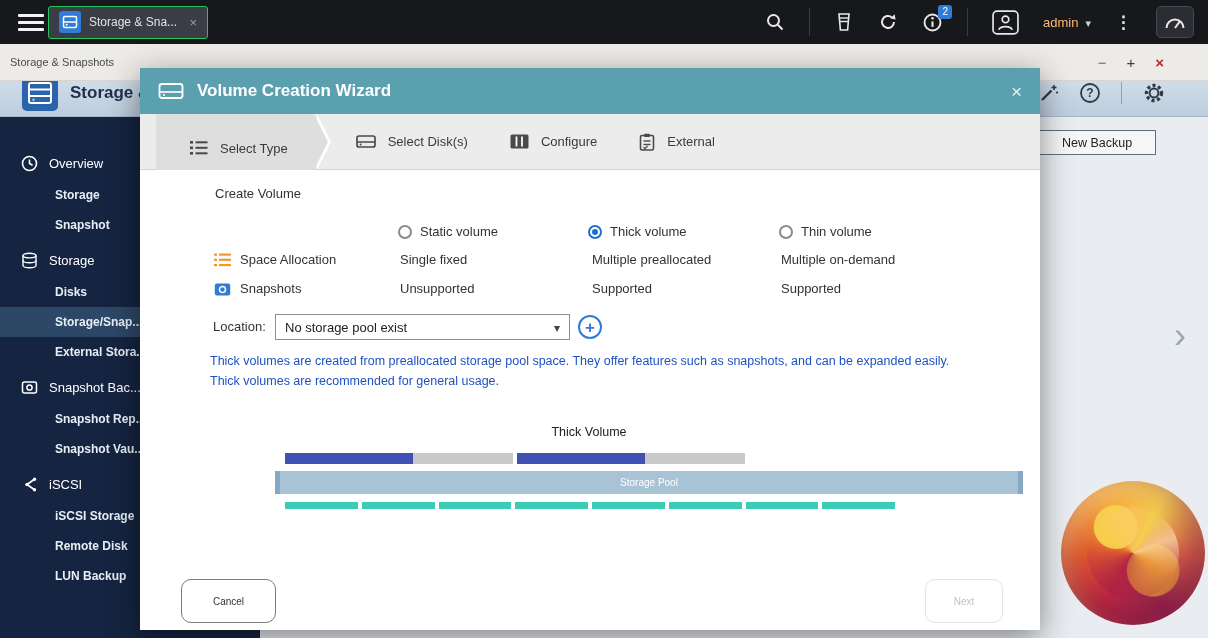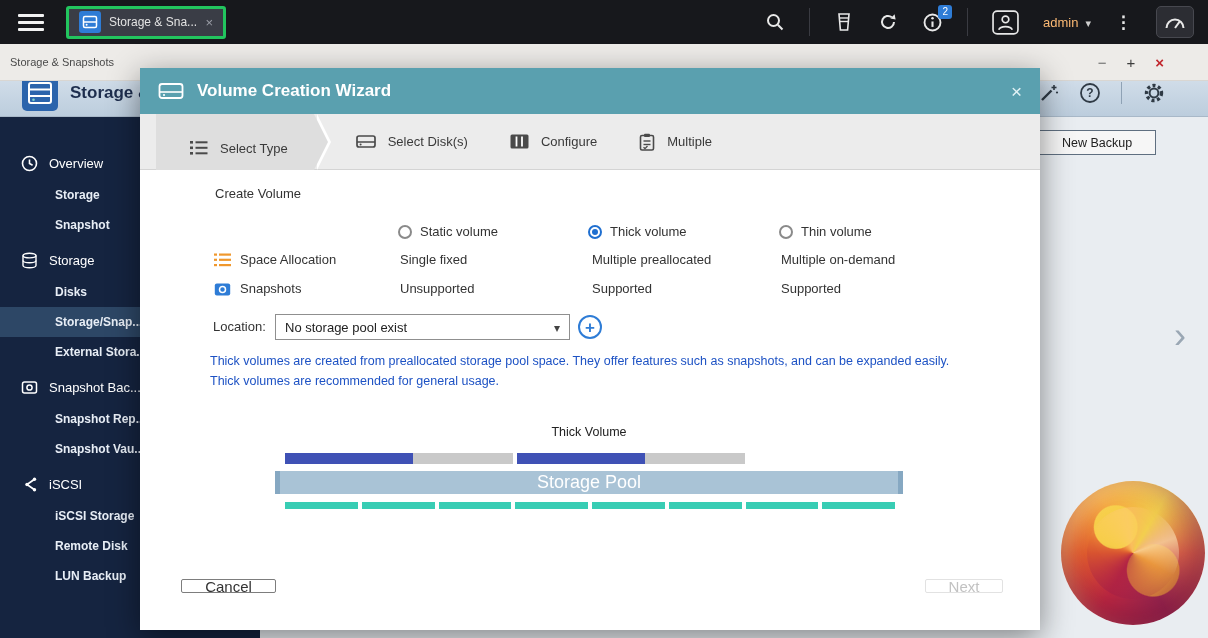--- a/index.html
+++ b/index.html
@@ -5,21 +5,21 @@
   *{margin:0;padding:0;box-sizing:border-box}
   html,body{background:#444}
   body{font-family:"Liberation Sans",sans-serif}
   [data-interactable="true"]{cursor:pointer}
   .screen{position:relative;width:1208px;height:638px;overflow:hidden;background:#e9edf1}
 
   
   .topbar{position:absolute;top:0;left:0;right:0;height:44px;background:#17181c;display:flex;align-items:center;z-index:6}
   .hamburger{margin-left:18px;width:26px}
   .hamburger span{display:block;height:3px;background:#f2f2f2;margin:4px 0;border-radius:1px}
-  .top-tab{display:flex;align-items:center;margin-left:22px;height:33px;background:#3a3d46;border:3px solid #22c55e;border-radius:3px;padding:0 10px;gap:8px;width:160px}
+  .top-tab{display:flex;align-items:center;margin-left:4px;height:33px;background:#3a3d46;border:1px solid #22c55e;border-radius:3px;padding:0 10px;gap:8px;width:160px}
   .tab-label{color:#e3e3e3;font-size:12px;white-space:nowrap;overflow:hidden;flex:1}
   .tab-close{color:#9a9da6;font-size:13px;line-height:1}
   .tab-close::before{content:"×"}
   .top-right{margin-left:auto;display:flex;align-items:center;gap:24px;margin-right:14px}
   .vdiv{width:1px;height:28px;background:#3a3b42}
   .notif-wrap{position:relative}
   .badge{position:absolute;top:-7px;right:-9px;background:var(--accent-blue,#2e7cd6);color:#fff;font-size:10px;padding:1px 4px;border-radius:3px;line-height:1.2}
   .admin{display:flex;align-items:center;gap:7px;color:#fdba74;font-size:13px}
   .admin .caret::before{content:"▾";color:#cfcfcf;font-size:11px}
   .dots{color:#e8e8e8;font-size:17px;letter-spacing:0}
@@ -97,26 +97,26 @@
   .dropdown .caret::before{content:"▾";color:#444;font-size:12px}
   .add-pool{position:absolute;left:438px;top:1px;width:24px;height:24px;border-radius:50%;border:2px solid var(--accent-blue,#2e7cd6);color:var(--accent-blue,#2e7cd6);display:flex;align-items:center;justify-content:center;font-size:17px;font-weight:bold;line-height:1}
   .add-pool::before{content:"+"}
 
   .info-text{position:absolute;left:70px;top:181px;width:758px;color:var(--info-text,#1d52c4);font-size:12.5px;line-height:1.6}
 
   .diag-vol-label{position:absolute;left:135px;top:255px;width:628px;text-align:center;font-size:12.5px;color:#222}
   .vol-bars{position:absolute;left:145px;top:283px;width:460px;height:11px;display:flex;gap:4px}
   .vol-bar{flex:1;background:var(--volume-track,#c9c9c9);position:relative}
   .vol-fill{position:absolute;left:0;top:0;bottom:0;width:56%;background:var(--volume-fill,#3f51b5)}
-  .pool-bar{position:absolute;left:135px;top:301px;width:628px;height:23px;background:var(--pool-fill,#a9c3d6);border-left:5px solid #86a8c2;border-right:5px solid #86a8c2;display:flex;align-items:center;justify-content:center;color:#fff;font-size:18px}
+  .pool-bar{position:absolute;left:135px;top:301px;width:748px;height:23px;background:var(--pool-fill,#a9c3d6);border-left:5px solid #86a8c2;border-right:5px solid #86a8c2;display:flex;align-items:center;justify-content:center;color:#fff;font-size:10px}
   .raid-bars{position:absolute;left:145px;top:332px;width:610px;height:7px;display:flex;gap:4px}
   .raid-seg{flex:1;background:var(--raid-fill,#38cdb4)}
   .diag-raid-label{position:absolute;left:135px;top:348px;width:628px;text-align:center;font-size:12.5px;color:#222}
 
-  .btn{position:absolute;top:409px;height:14px;font-size:15px;border-radius:2px;display:flex;align-items:center;justify-content:center;background:#fff}
+  .btn{position:absolute;top:409px;height:44px;font-size:10px;border-radius:10px;display:flex;align-items:center;justify-content:center;background:#fff}
   .btn.cancel{left:41px;width:95px;border:1px solid #7d7d7d;color:#333}
   .btn.next{left:785px;width:78px;border:1px solid #e2e2e2;color:#c2c2c2}
 </style>
 </head>
 <body>
 
 <div class="screen" data-interactable="false">
 
   <header class="topbar" data-interactable="false">
     <div class="hamburger" data-interactable="true">
@@ -347,21 +347,21 @@
       <div class="step" data-interactable="true">
         <span data-interactable="false" style="display:flex">
           <svg width="16" height="18" viewBox="0 0 16 18">
               <rect x="1.5" y="2.5" width="13" height="14.5" rx="1.5" fill="none" stroke="#4a4a4a" stroke-width="1.6"></rect>
               <rect x="5" y="0.8" width="6" height="3.2" rx="1" fill="#4a4a4a"></rect>
               <line x1="4.5" y1="8" x2="11.5" y2="8" stroke="#4a4a4a" stroke-width="1.4"></line>
               <line x1="4.5" y1="11.5" x2="11.5" y2="11.5" stroke="#4a4a4a" stroke-width="1.4"></line>
               <polyline points="4.5,14.2 6,15.6 8.5,13" fill="none" stroke="#4a4a4a" stroke-width="1.3"></polyline>
             </svg>
         </span>
-        <span data-interactable="false">Multiple</span>
+        <span data-interactable="false">External</span>
       </div>
     </div>
 
     <div class="dlg-body" data-interactable="false">
       <div class="cv-title" data-interactable="false">Create Volume</div>
 
       <div class="radio-row" data-interactable="false">
         <label class="radio-opt" style="left:258px" data-interactable="true">
           <span class="radio" data-interactable="false"></span>
           <span data-interactable="false">Static volume</span>

